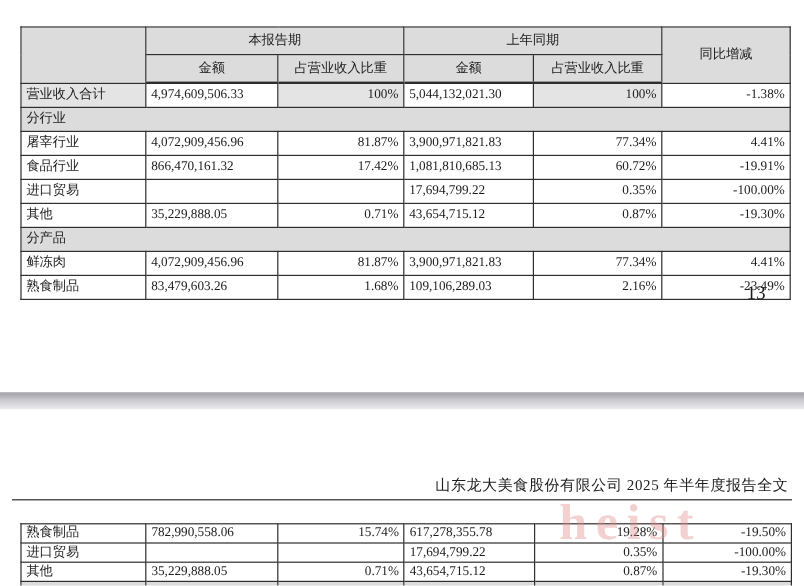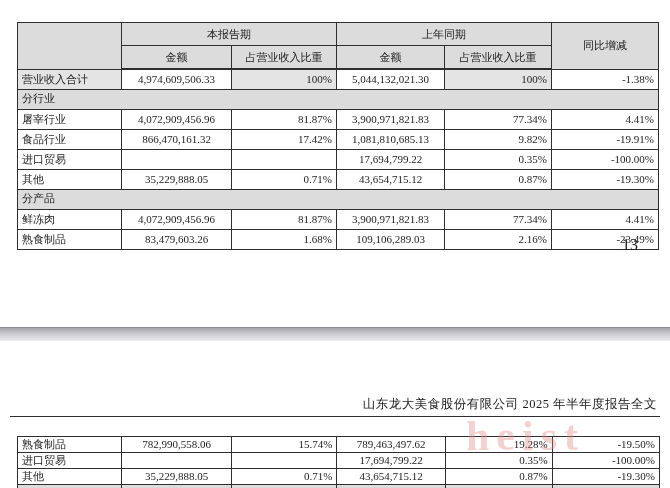--- a/index.html
+++ b/index.html
@@ -21,23 +21,23 @@
     padding:1px 4px;overflow:hidden;white-space:nowrap;
     font-weight:normal;vertical-align:middle;
   }
   #table1{position:absolute;left:17px;top:22px;width:529px;}
   #table1 td{height:17px;}
   #table1 th{height:20px;}
   #table2{position:absolute;left:17px;top:436px;width:643px;}
   #table2 td{height:13px;}
   .hdr{background:#dcdcdc;text-align:center;}
   .hdr-strong{border-bottom-width:2px !important;}
-  .sec{background:#dcdcdc;text-align:left;padding-left:5px;font-family:Liberation Mono, monospace;}
+  .sec{background:#dcdcdc;text-align:left;padding-left:5px;}
   .cell-label{text-align:left;padding-left:5px;}
-  .cell-amt{text-align:center;padding-right:9px;margin-left:48px;}
+  .cell-amt{text-align:left;padding-right:9px;margin-left:48px;}
   .cell-pct{text-align:right;padding-right:5px;}
   .cell-yoy{text-align:right;padding-right:5px;}
   .shade{background:#e4e4e4;}
   .partial-row td{background:#dcdcdc;height:10px;border-top:1px solid #2e2e2e;}
   .page-number{
     position:absolute;top:236px;right:32px;font-size:16px;
   }
   .page-divider{
     position:absolute;left:0;top:327px;width:670px;height:13px;
     border-top:1px solid #8d8c93;
@@ -105,21 +105,21 @@
         <td class="cell-pct">81.87%</td>
         <td class="cell-amt">3,900,971,821.83</td>
         <td class="cell-pct">77.34%</td>
         <td class="cell-yoy">4.41%</td>
       </tr>
       <tr>
         <td class="cell-label">食品行业</td>
         <td class="cell-amt">866,470,161.32</td>
         <td class="cell-pct">17.42%</td>
         <td class="cell-amt">1,081,810,685.13</td>
-        <td class="cell-pct">9.82%</td>
+        <td class="cell-pct">60.72%</td>
         <td class="cell-yoy">-19.91%</td>
       </tr>
       <tr>
         <td class="cell-label">进口贸易</td>
         <td class="cell-amt"></td>
         <td class="cell-pct"></td>
         <td class="cell-amt">17,694,799.22</td>
         <td class="cell-pct">0.35%</td>
         <td class="cell-yoy">-100.00%</td>
       </tr>
@@ -167,21 +167,21 @@
       <col style="width:105px">
     <col style="width:108px">
       <col style="width:107px">
       <col style="width:107px">
   </colgroup>
   <tbody id="table2-body">
       <tr>
         <td class="cell-label">熟食制品</td>
         <td class="cell-amt">782,990,558.06</td>
         <td class="cell-pct">15.74%</td>
-        <td class="cell-amt">789,463,497.62</td>
+        <td class="cell-amt">617,278,355.78</td>
         <td class="cell-pct">19.28%</td>
         <td class="cell-yoy">-19.50%</td>
       </tr>
       <tr>
         <td class="cell-label">进口贸易</td>
         <td class="cell-amt"></td>
         <td class="cell-pct"></td>
         <td class="cell-amt">17,694,799.22</td>
         <td class="cell-pct">0.35%</td>
         <td class="cell-yoy">-100.00%</td>

